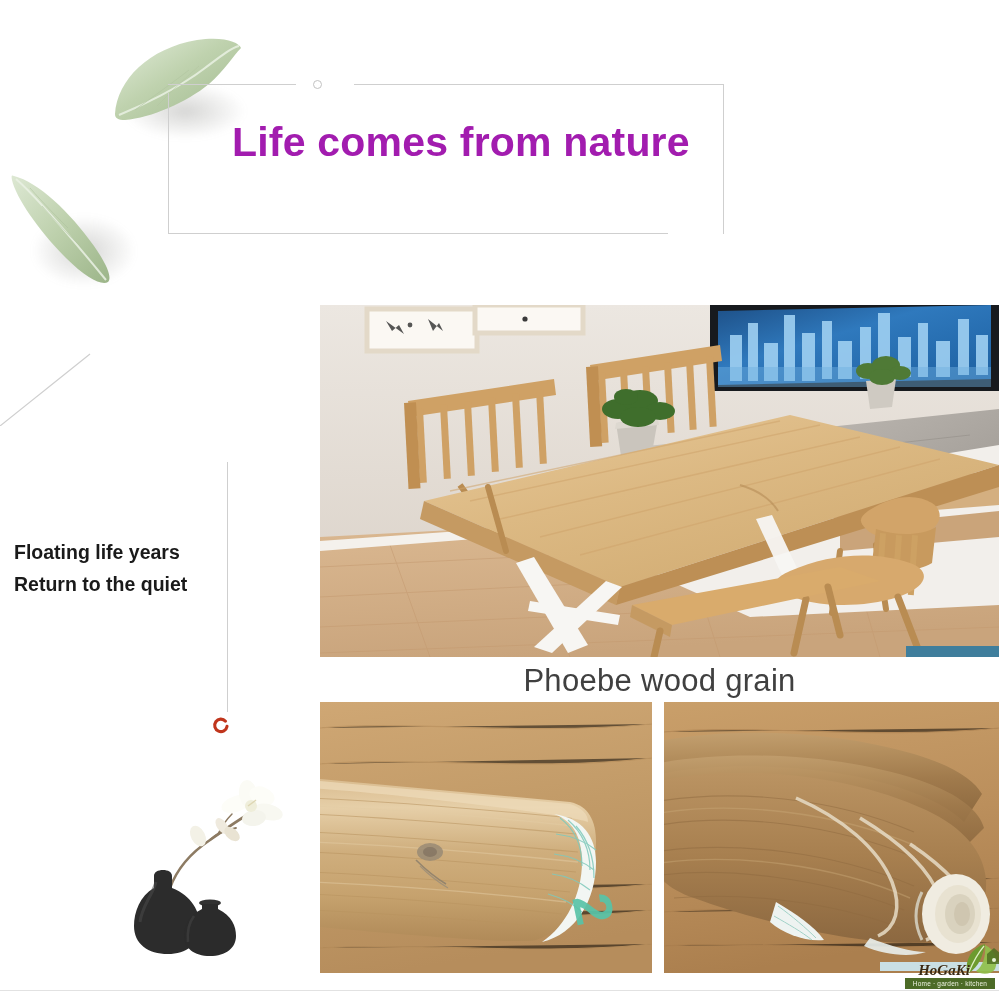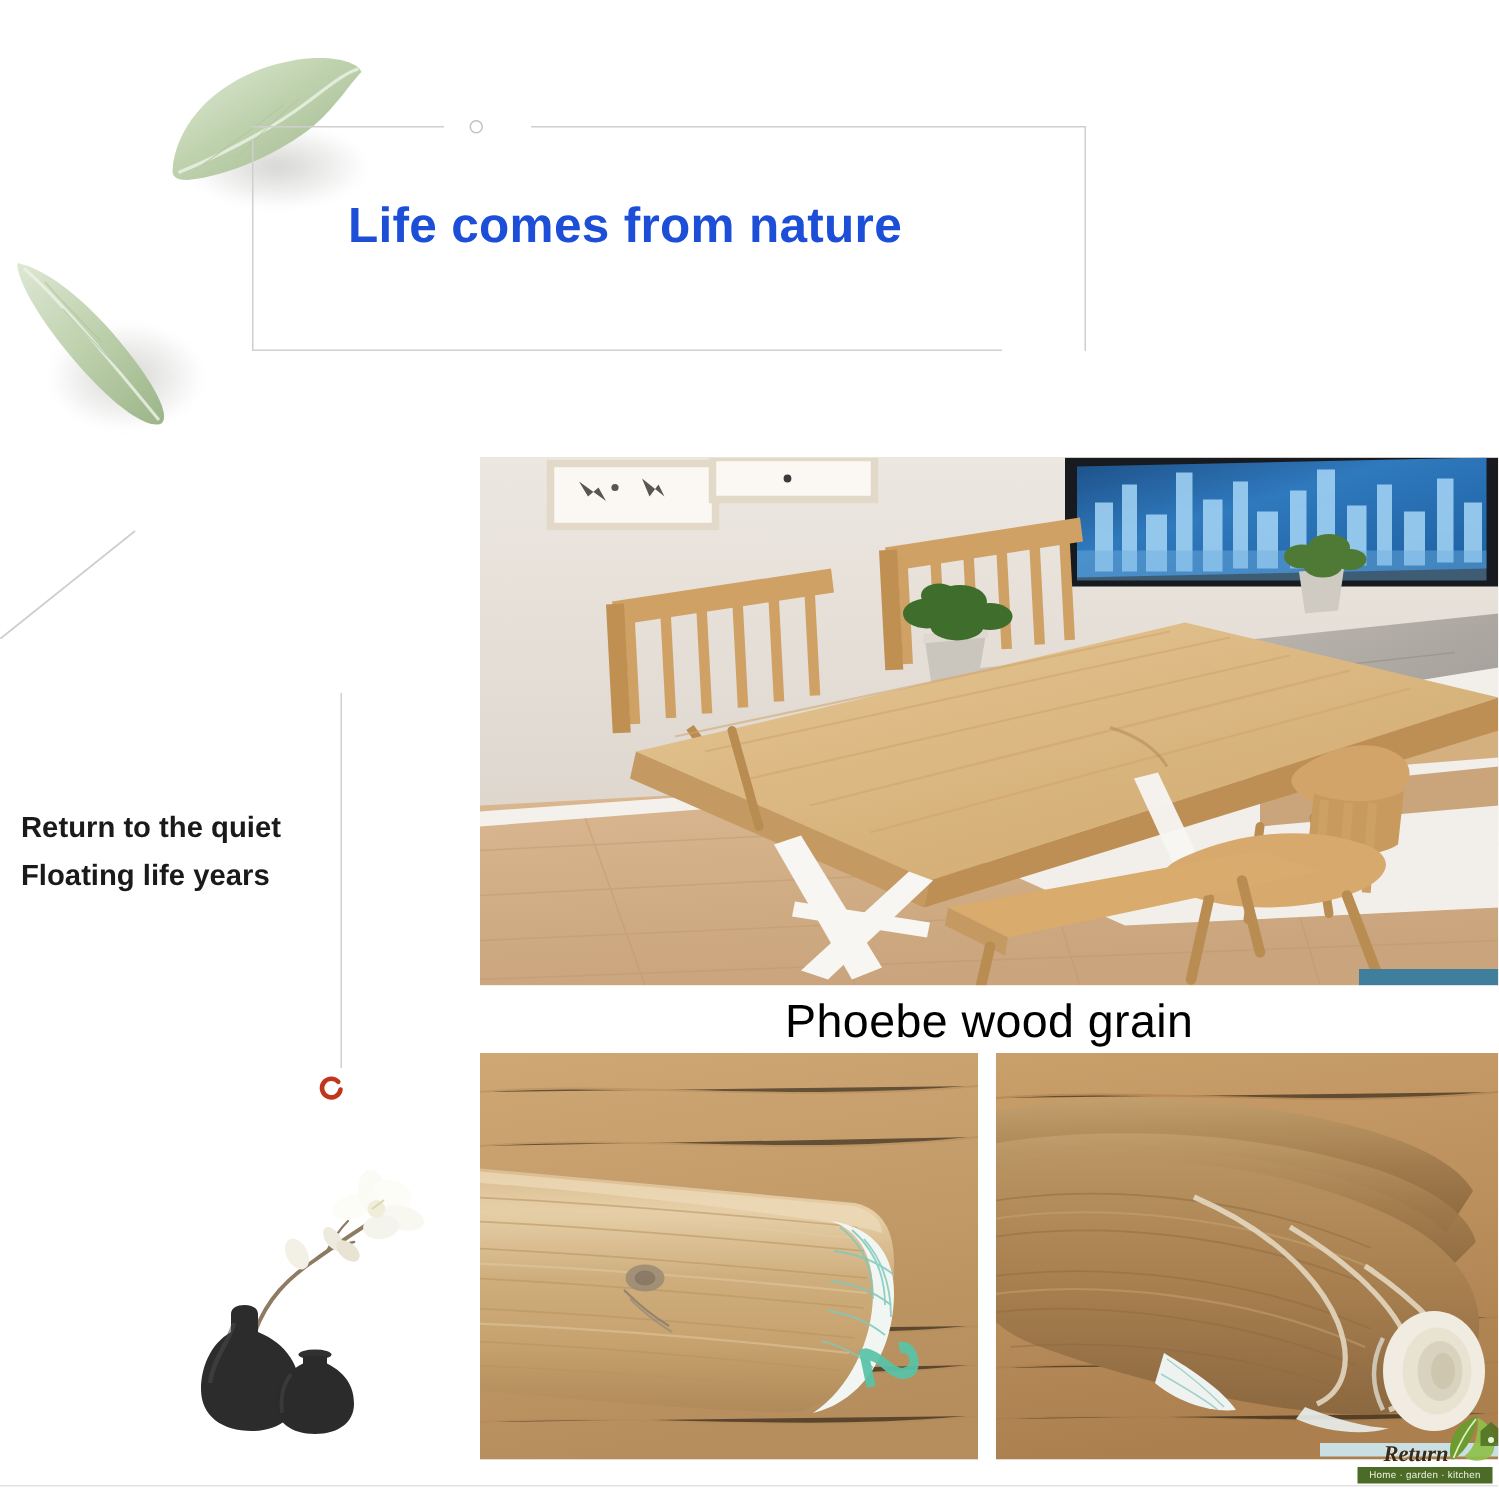--- a/index.html
+++ b/index.html
@@ -11,22 +11,22 @@
   .frame{position:absolute;left:168px;top:84px;width:556px;height:150px;}
   .frame .ln{position:absolute;background:#cfcfcf;}
   .f-top-l{left:0;top:0;width:128px;height:1px;}
   .f-top-r{left:186px;top:0;width:370px;height:1px;}
   .f-right{right:0;top:0;width:1px;height:150px;}
   .f-left{left:0;top:9px;width:1px;height:141px;}
   .f-bot{left:0;bottom:0;width:500px;height:1px;}
   .f-dot{position:absolute;left:145px;top:-4px;width:7px;height:7px;border:1px solid #c2c2c2;
          border-radius:50%;background:#fff;}
 
-  .headline{position:absolute;left:232px;top:131px;width:520px;
-            font-size:33px;font-weight:bold;color:#1d4ed8;letter-spacing:.2px;
+  .headline{position:absolute;left:232px;top:119px;width:520px;
+            font-size:41px;font-weight:bold;color:#a21caf;letter-spacing:.2px;
             white-space:nowrap;}
 
   
   .leaf{position:absolute;}
   .leaf svg{display:block;}
   .leaf-shadow{position:absolute;border-radius:50%;
                background:radial-gradient(ellipse at 50% 50%,rgba(120,120,115,.30),rgba(160,160,155,0) 68%);
                filter:blur(3px);}
 
   
@@ -46,21 +46,21 @@
   
   .photo{position:absolute;overflow:hidden;background:#d9cdbe;}
   #photo-main{left:320px;top:305px;width:679px;height:352px;}
   #photo-roll-left{left:320px;top:702px;width:332px;height:271px;}
   #photo-roll-right{left:664px;top:702px;width:335px;height:271px;}
 
   .caption-band{position:absolute;left:320px;top:657px;width:679px;height:45px;
                 background:#ffffff;}
   .caption{position:absolute;left:320px;top:660px;width:679px;height:42px;
            display:flex;align-items:center;justify-content:center;
-           font-size:31px;color:#000000;font-weight:400;letter-spacing:.3px;}
+           font-size:31px;color:#404040;font-weight:400;letter-spacing:.3px;}
 
   .teal-strip{position:absolute;left:906px;top:646px;width:93px;height:11px;background:#3f7e9c;}
   .teal-strip2{position:absolute;left:880px;top:962px;width:119px;height:9px;background:#c9dfe4;}
 
   .baseline{position:absolute;left:0;top:990px;width:999px;height:1px;background:#e2e2e2;}
 
   
   .logo{position:absolute;left:905px;top:944px;width:94px;height:48px;}
   .logo-name{position:absolute;left:0;top:18px;width:78px;text-align:center;
              font-family:"Liberation Serif","DejaVu Serif",serif;
@@ -123,22 +123,22 @@
   <div class="headline">Life comes from nature</div>
 
   <div class="diag">
     <svg width="116" height="74" viewBox="0 0 116 74">
       <line x1="0" y1="74" x2="90" y2="2" stroke="#cfcfcf" stroke-width="1.2"></line>
     </svg>
   </div>
   <div class="vline"></div>
 
   <div class="poem">
+    <div>Floating life years</div>
     <div>Return to the quiet</div>
-    <div>Floating life years</div>
   </div>
 
   <div class="ring">
     <svg width="20" height="20" viewBox="0 0 20 20">
       <path d="M14.5 5.2 A6.2 6.2 0 1 0 16 10.4" stroke="#c0351c" stroke-width="3.1" fill="none" stroke-linecap="round"></path>
     </svg>
   </div>
 
   <div class="vase-wrap">
     <svg width="170" height="190" viewBox="0 0 170 190">
@@ -521,17 +521,17 @@
   <div class="logo">
     <div class="logo-mark">
       <svg width="40" height="34" viewBox="0 0 40 34">
         <path d="M6 30 C4 18 10 6 24 2 C22 14 18 24 8 31 Z" fill="#6d9b2f"></path>
         <path d="M8 30 C12 20 18 10 23 4" stroke="#dff0c4" stroke-width="1.2" fill="none"></path>
         <path d="M24 3 C34 8 38 18 34 27 C30 33 20 33 15 29 C22 24 25 14 24 3 Z" fill="#8fbf4a" opacity=".92"></path>
         <path d="M26 12 l7 -6 l7 6 l0 10 l-14 0 Z" fill="#4d6f22" opacity=".85"></path>
         <circle cx="33" cy="18" r="2" fill="#e8f2d8"></circle>
       </svg>
     </div>
-    <div class="logo-name">Return</div>
+    <div class="logo-name">HoGaKi</div>
     <div class="logo-tag">Home · garden · kitchen</div>
   </div>
 
 </div>
 
 </body></html>

